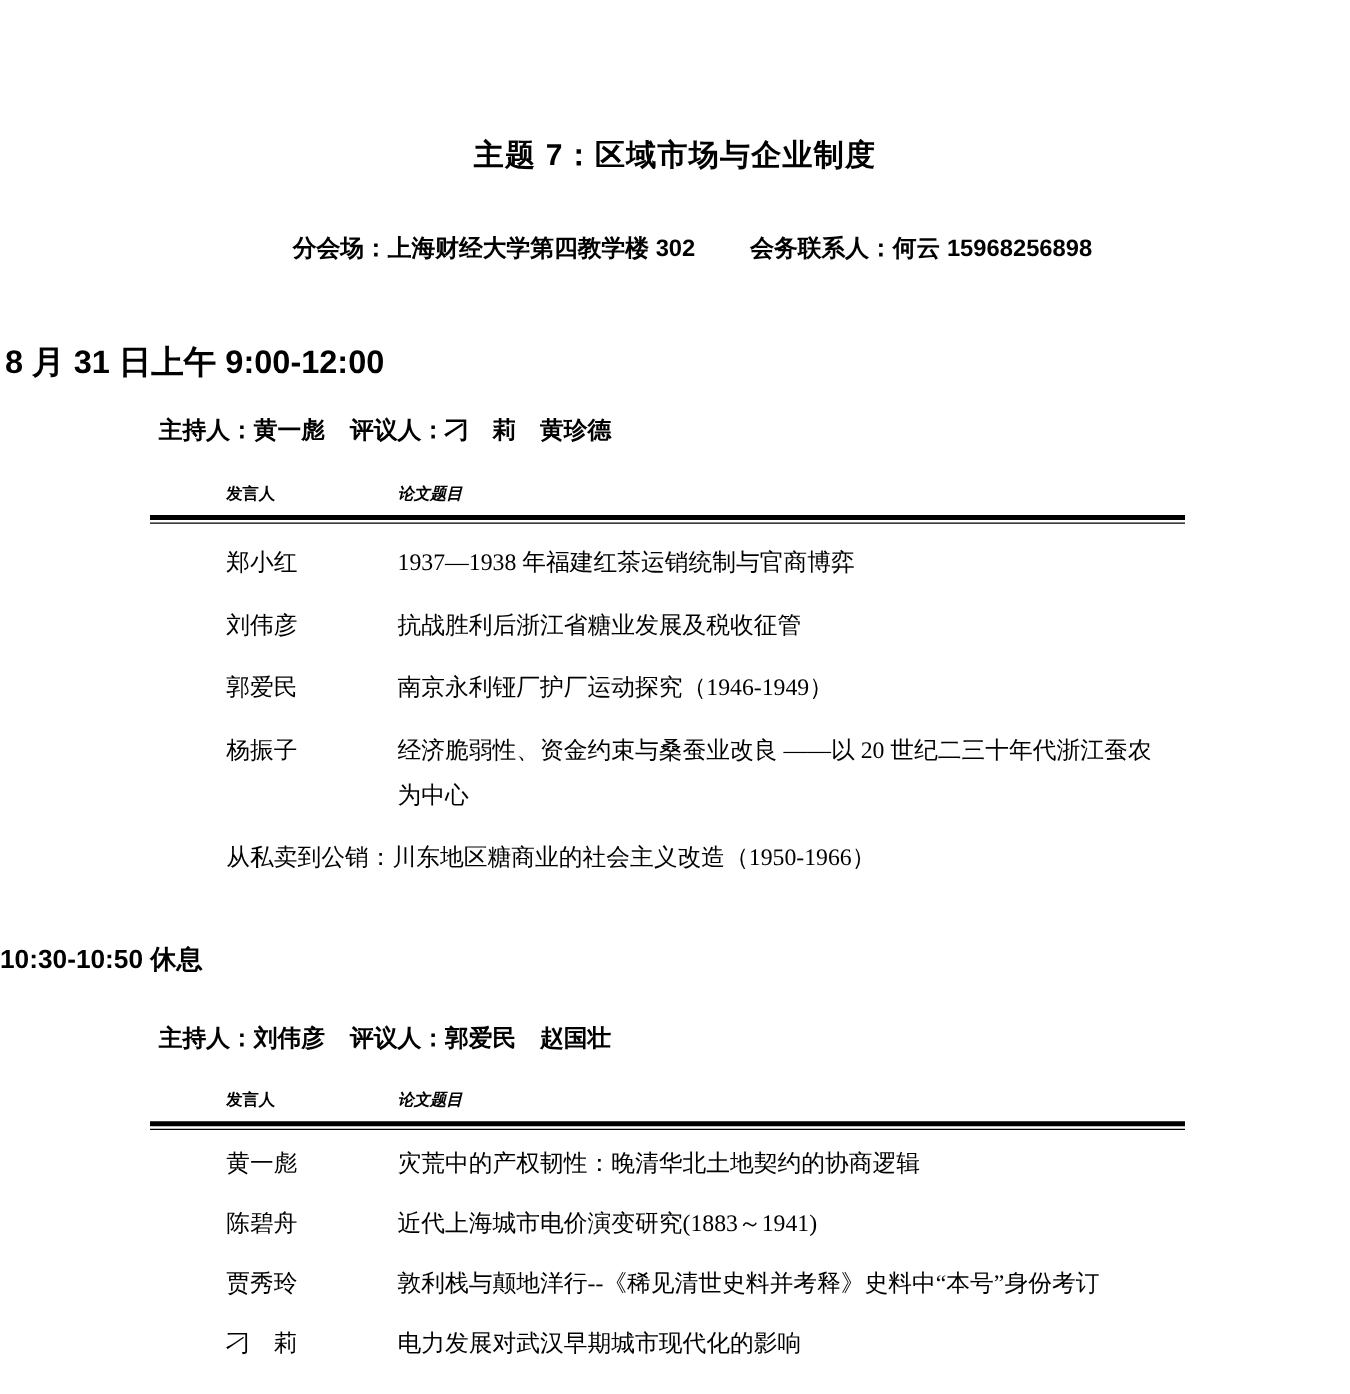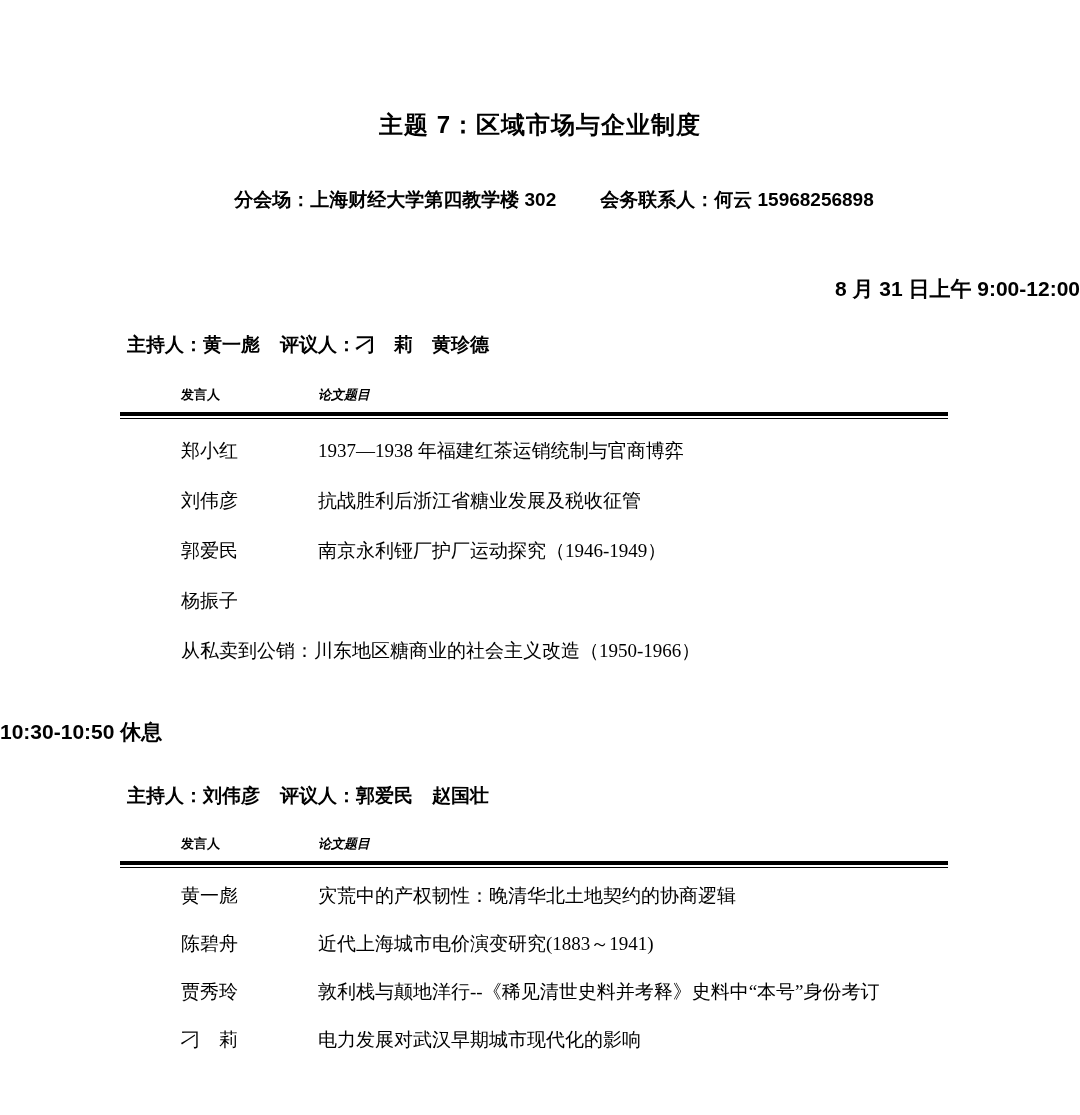--- a/index.html
+++ b/index.html
@@ -32,24 +32,24 @@
     font-family: "Liberation Sans", "DejaVu Sans", sans-serif;
     font-weight: bold;
     font-size: 19px;
     line-height: 28px;
     padding-left: 28px;
   }
   .subtitle .gap { display: inline-block; width: 44px; }
 
   .session-heading {
     margin: 60px 0 0 4px;
-    text-align: right;
+    text-align: left;
     font-family: "Liberation Sans", "DejaVu Sans", sans-serif;
     font-weight: bold;
-    font-size: 21px;
+    font-size: 26px;
     line-height: 30px;
   }
 
   .moderator-line {
     margin: 28px 0 0 127px;
     font-family: "Liberation Sans", "DejaVu Sans", sans-serif;
     font-weight: bold;
     font-size: 19px;
     line-height: 26px;
   }
@@ -129,20 +129,21 @@
       <div class="row">
         <div class="cell-speaker">刘伟彦</div>
         <div class="cell-title">抗战胜利后浙江省糖业发展及税收征管</div>
       </div>
       <div class="row">
         <div class="cell-speaker">郭爱民</div>
         <div class="cell-title">南京永利铔厂护厂运动探究（1946-1949）</div>
       </div>
       <div class="row">
         <div class="cell-speaker">杨振子</div>
+        <div class="cell-title">经济脆弱性、资金约束与桑蚕业改良 ——以 20 世纪二三十年代浙江蚕农为中心</div>
       </div>
       <div class="row">
         <div class="cell-title">从私卖到公销：川东地区糖商业的社会主义改造（1950-1966）</div>
       </div>
     </div>
   </div>
 
   <h2 class="break-heading">10:30-10:50 休息</h2>
 
   <div class="session session2">

